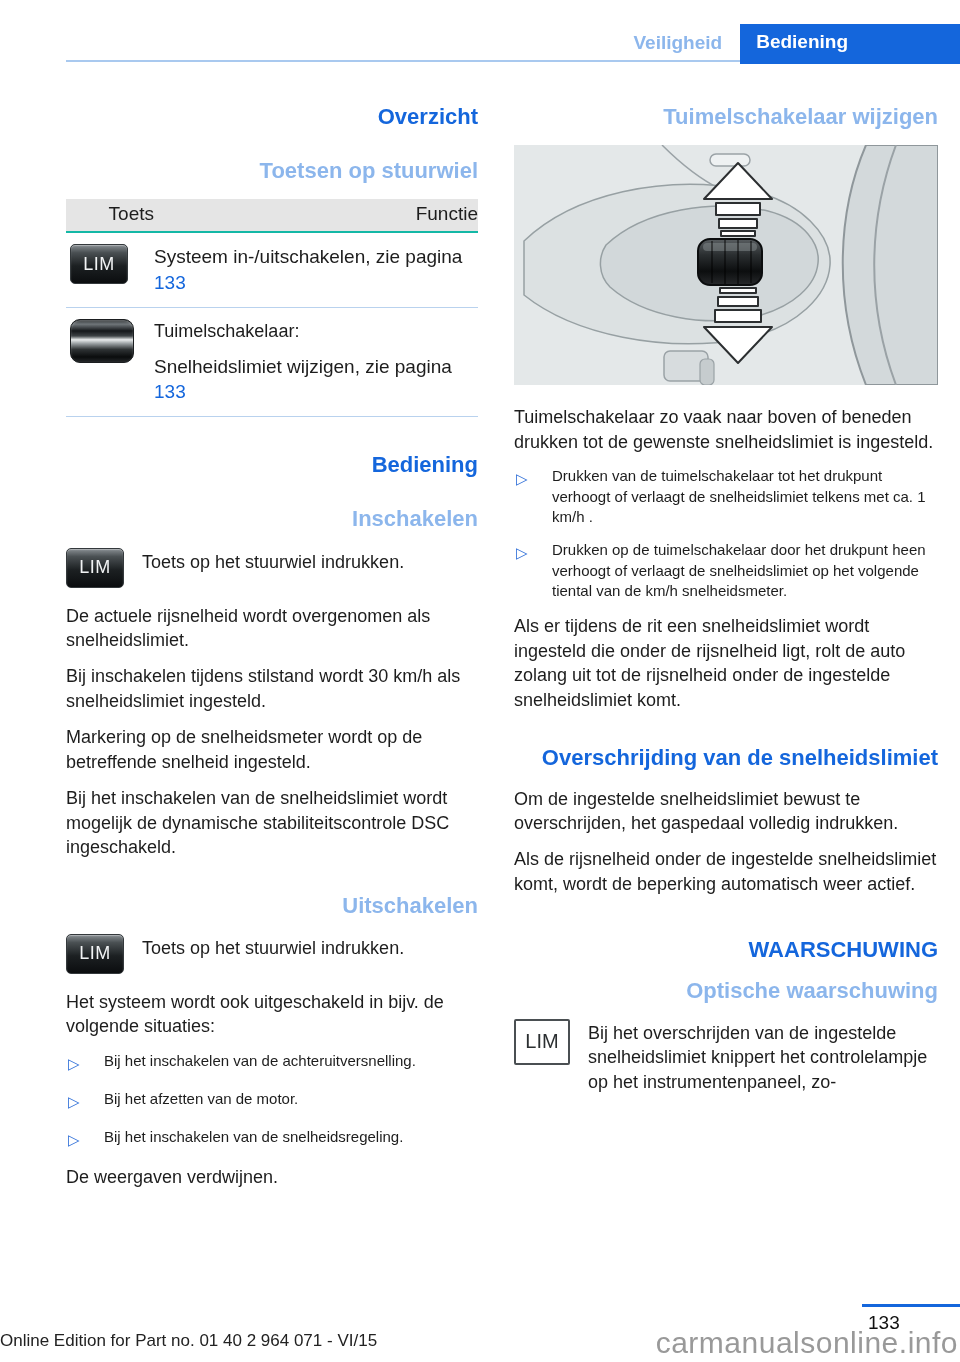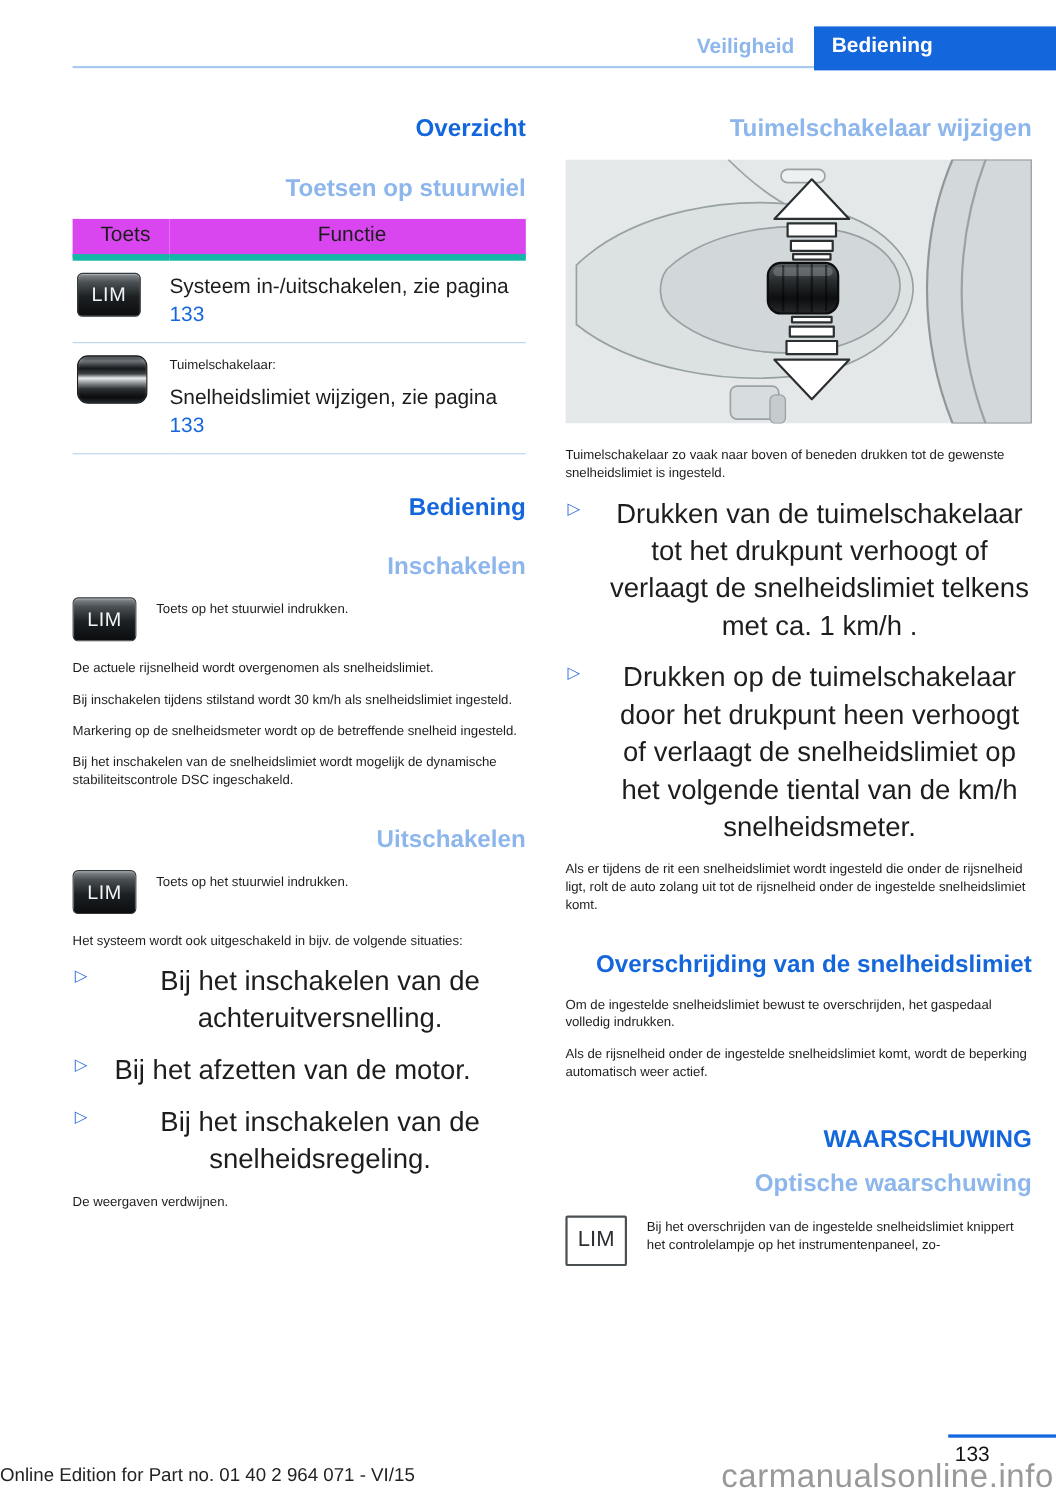--- a/index.html
+++ b/index.html
@@ -61,38 +61,38 @@
     font-weight: bold;
     margin: 30px 0 16px;
     line-height: 1.1;
     text-align: right;
   }
   h1.blue { color: #1466dc; }
   h2.lightblue { color: #8cb6ec; }
   .col-left > h1:first-child, .col-right > h2:first-child { margin-top: 2px; }
 
   p.body {
-    font-size: 12px;
+    font-size: 18px;
     line-height: 1.36;
     margin: 0 0 12px;
   }
 
   
   table.keys {
     width: 100%;
     border-collapse: collapse;
     margin: 16px 0 4px;
     font-size: 19px;
   }
   table.keys th {
-    background: #d946ef;
+    background: #e5e5e5;
     font-weight: normal;
-    text-align: center;
+    text-align: right;
     padding: 4px 0 6px 8px;
-    border-bottom: 6px solid #14b8a6;
+    border-bottom: 2px solid #14b8a6;
   }
   table.keys th:first-child { width: 88px; }
   table.keys td {
     vertical-align: top;
     padding: 11px 0 11px 0;
     border-bottom: 1px solid #b9d2ee;
     line-height: 1.36;
   }
   table.keys td:first-child { padding-left: 4px; }
   .pagelink { color: #1466dc; text-decoration: none; cursor: pointer; }
@@ -145,21 +145,21 @@
   
   ul.bullets { list-style: none; margin: 0 0 12px; padding: 0; }
   ul.bullets li { display: flex; gap: 0; margin: 0 0 13px; }
   .tri {
     color: #2f6fd8;
     font-size: 15px;
     line-height: 25px;
     flex: 0 0 38px;
     padding-left: 2px;
   }
-  ul.bullets .li-text { font-size: 25px; line-height: 1.36; text-align: center; }
+  ul.bullets .li-text { font-size: 15px; line-height: 1.36; }
 
   
   .illustration {
     width: 424px;
     height: 240px;
     margin: 6px 0 20px;
   }
 
   
   .footer-line {

